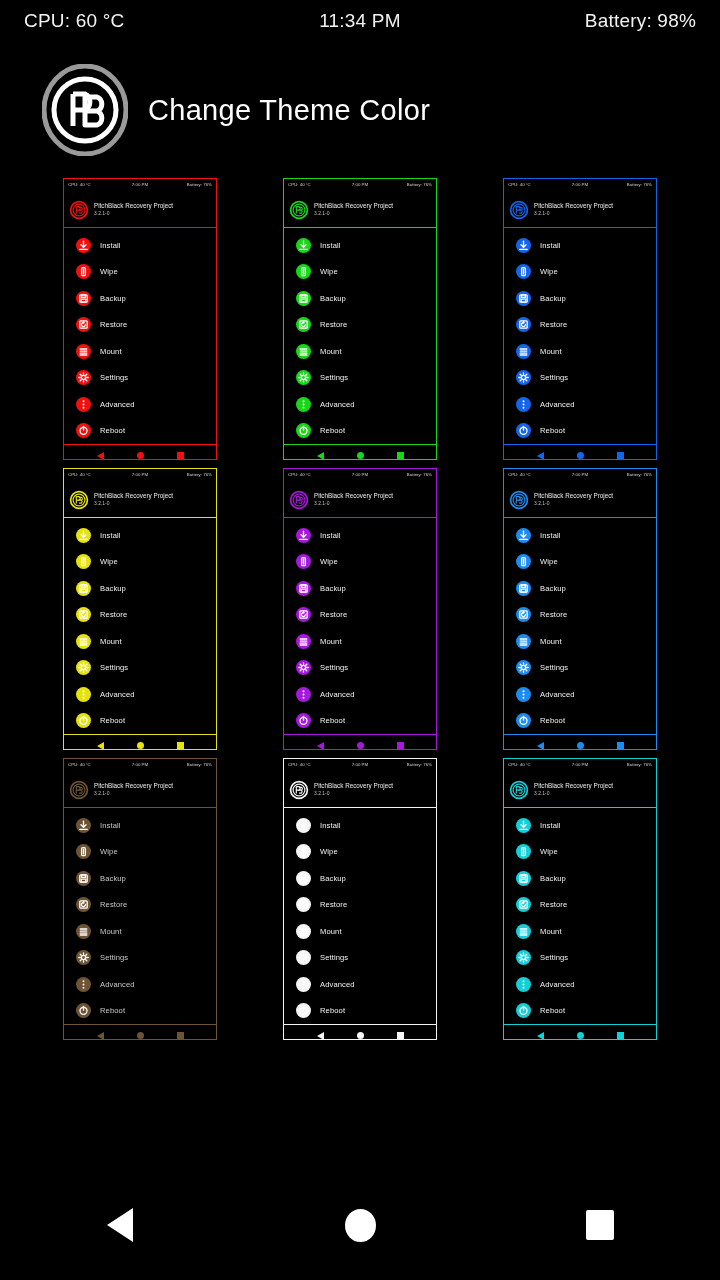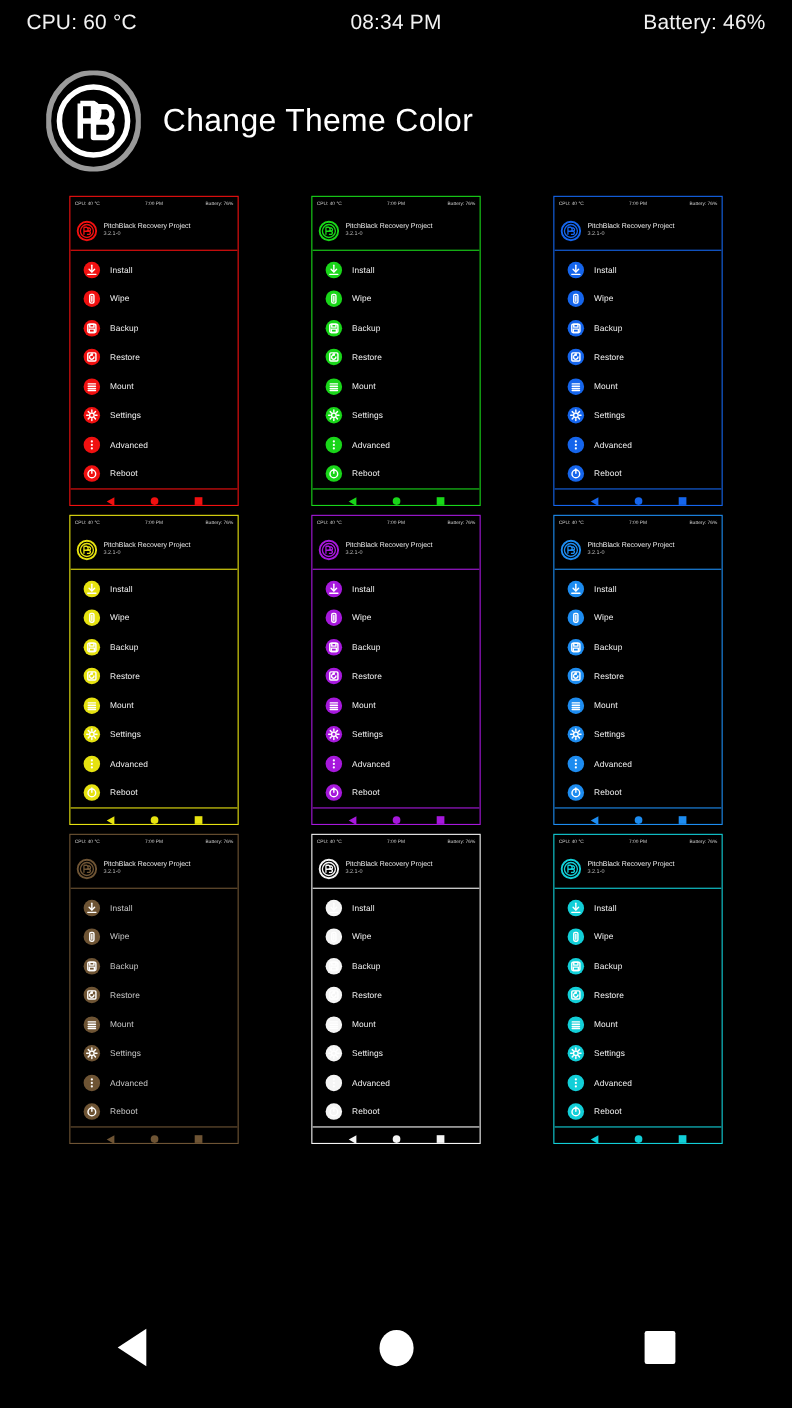--- a/index.html
+++ b/index.html
@@ -106,22 +106,22 @@
   .sn-home{ width:31px;height:33px;border-radius:50%;background:#fff; }
   .sn-rec{ width:28px;height:30px;background:#fff;border-radius:2px; }
 </style>
 </head>
 <body>
 
 <div id="app">
 
   <div class="sysbar">
     <span>CPU: 60 °C</span>
-    <span class="mid">08:34 PM</span>
-    <span>Battery: 46%</span>
+    <span class="mid">11:34 PM</span>
+    <span>Battery: 98%</span>
   </div>
 
   <div class="appheader">
     <div class="logo">
       <svg width="86" height="92" viewBox="0 0 86 92">
         <ellipse cx="43" cy="46" rx="41" ry="44" fill="none" stroke="#9a9a9a" stroke-width="5"></ellipse>
         <circle cx="43" cy="46" r="31" fill="none" stroke="#fff" stroke-width="5"></circle>
         <path d="M31 30 L31 62" stroke="#fff" stroke-width="5" fill="none"></path>
         <path d="M31 30 L43 30 A9 9 0 0 1 43 46 L31 46" stroke="#fff" stroke-width="5" fill="none"></path>
         <path d="M43 33 L55 33 A7.5 7.5 0 0 1 55 47 L43 47 L55 47 A7.5 7.5 0 0 1 55 61 L43 61 Z" fill="none" stroke="#fff" stroke-width="5" stroke-linejoin="round"></path>

